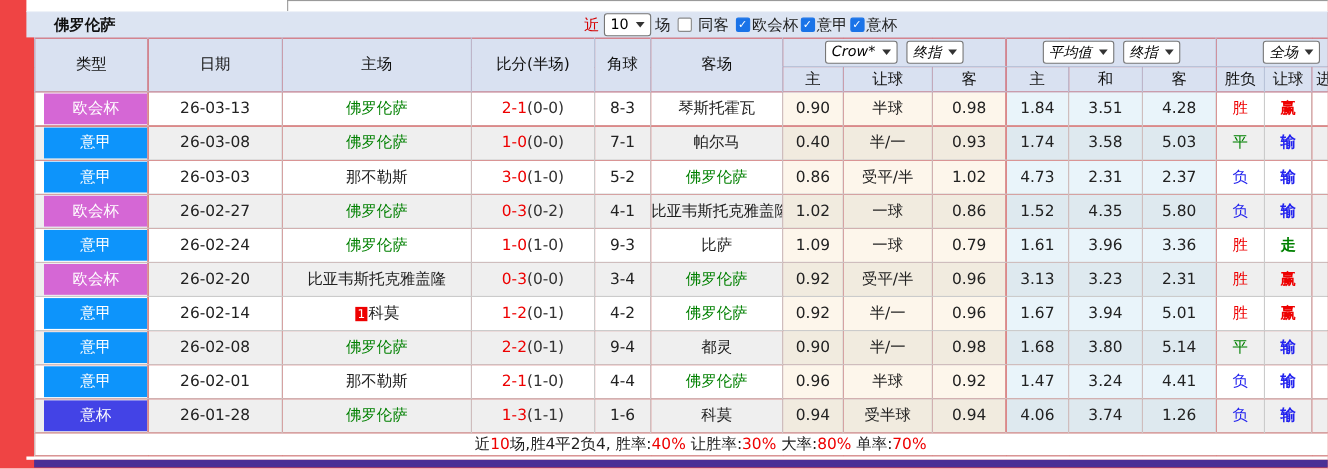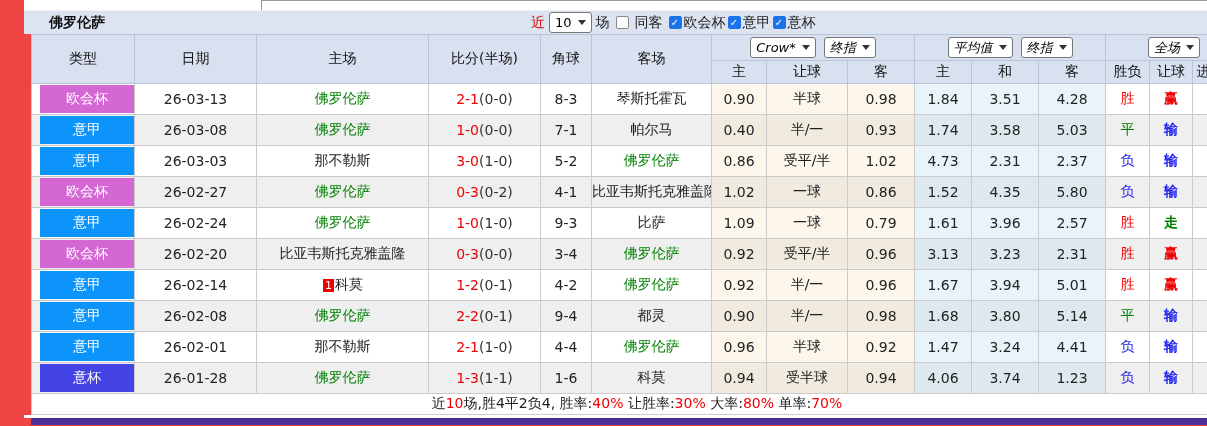--- a/index.html
+++ b/index.html
@@ -240,21 +240,21 @@
     <td>26-02-24</td>
     <td><span class="focus">佛罗伦萨</span></td>
     <td><span class="ft">1-0</span><span class="ht">(1-0)</span></td>
     <td>9-3</td>
     <td><span>比萨</span></td>
     <td class="asian">1.09</td>
     <td class="asian">一球</td>
     <td class="asian">0.79</td>
     <td class="euro">1.61</td>
     <td class="euro">3.96</td>
-    <td class="euro">2.57</td>
+    <td class="euro">3.36</td>
     <td style="color: rgb(238, 0, 0);">胜</td>
     <td class="bold" style="color: rgb(0, 128, 0);">走</td>
     <td class="bold" style="color: rgb(34, 34, 238);">小</td>
   </tr>
           <tr class="even">
     <td class="type">
       <div class="type-badge" style="background: rgb(213, 103, 213);">欧会杯</div>
     </td>
     <td>26-02-20</td>
     <td><span>比亚韦斯托克雅盖隆</span></td>
@@ -335,21 +335,21 @@
     <td>26-01-28</td>
     <td><span class="focus">佛罗伦萨</span></td>
     <td><span class="ft">1-3</span><span class="ht">(1-1)</span></td>
     <td>1-6</td>
     <td><span>科莫</span></td>
     <td class="asian">0.94</td>
     <td class="asian">受半球</td>
     <td class="asian">0.94</td>
     <td class="euro">4.06</td>
     <td class="euro">3.74</td>
-    <td class="euro">1.23</td>
+    <td class="euro">1.26</td>
     <td style="color: rgb(34, 34, 238);">负</td>
     <td class="bold" style="color: rgb(34, 34, 238);">输</td>
     <td class="bold" style="color: rgb(238, 0, 0);">大</td>
   </tr>
         </tbody>
     <tfoot>
       <tr>
         <td colspan="15" class="summary">
           <span id="summary-text"><span>近</span><span class="red">10</span><span>场,胜4平2负4, 胜率:</span><span class="red">40%</span><span> 让胜率:</span><span class="red">30%</span><span> 大率:</span><span class="red">80%</span><span> 单率:</span><span class="red">70%</span></span>
         </td>

